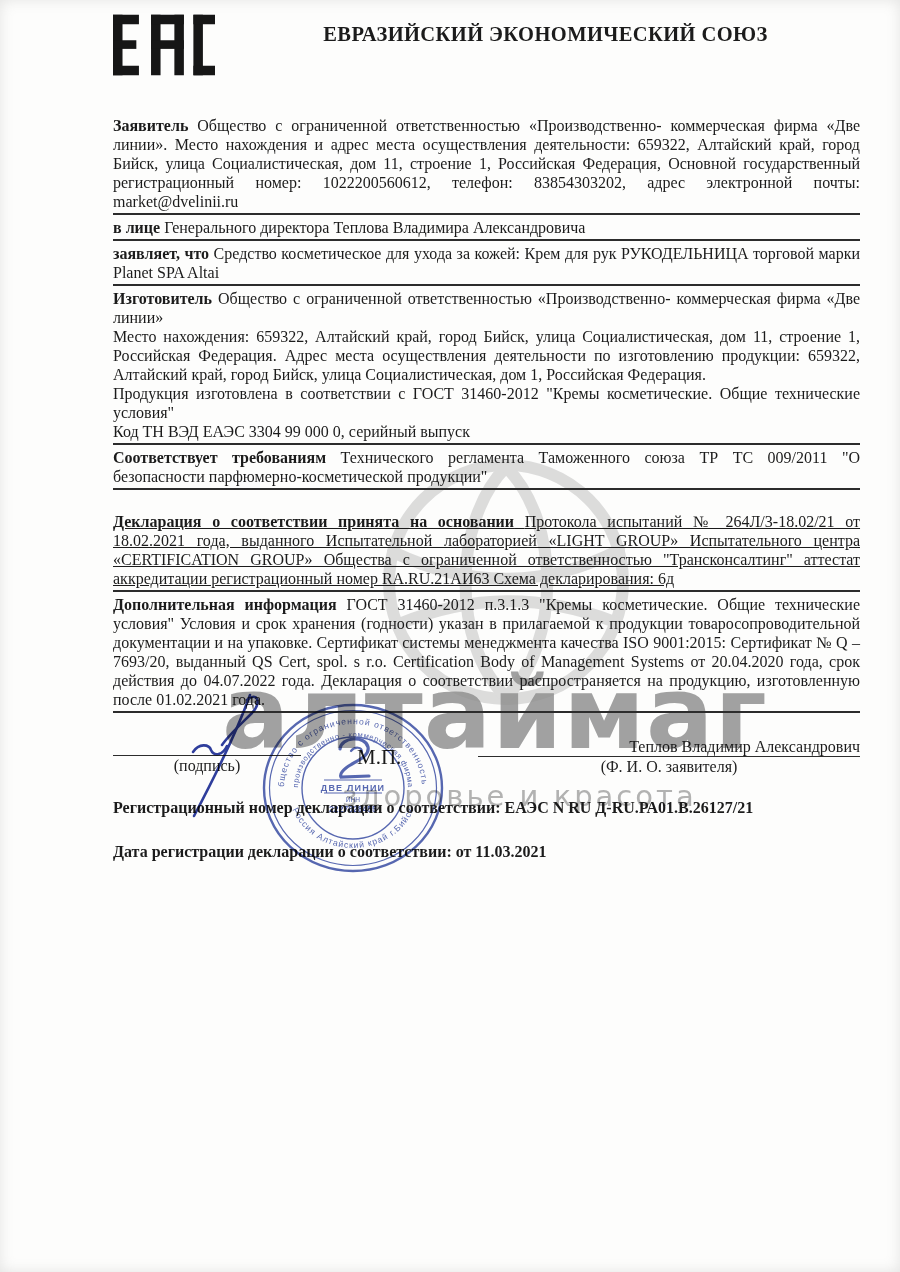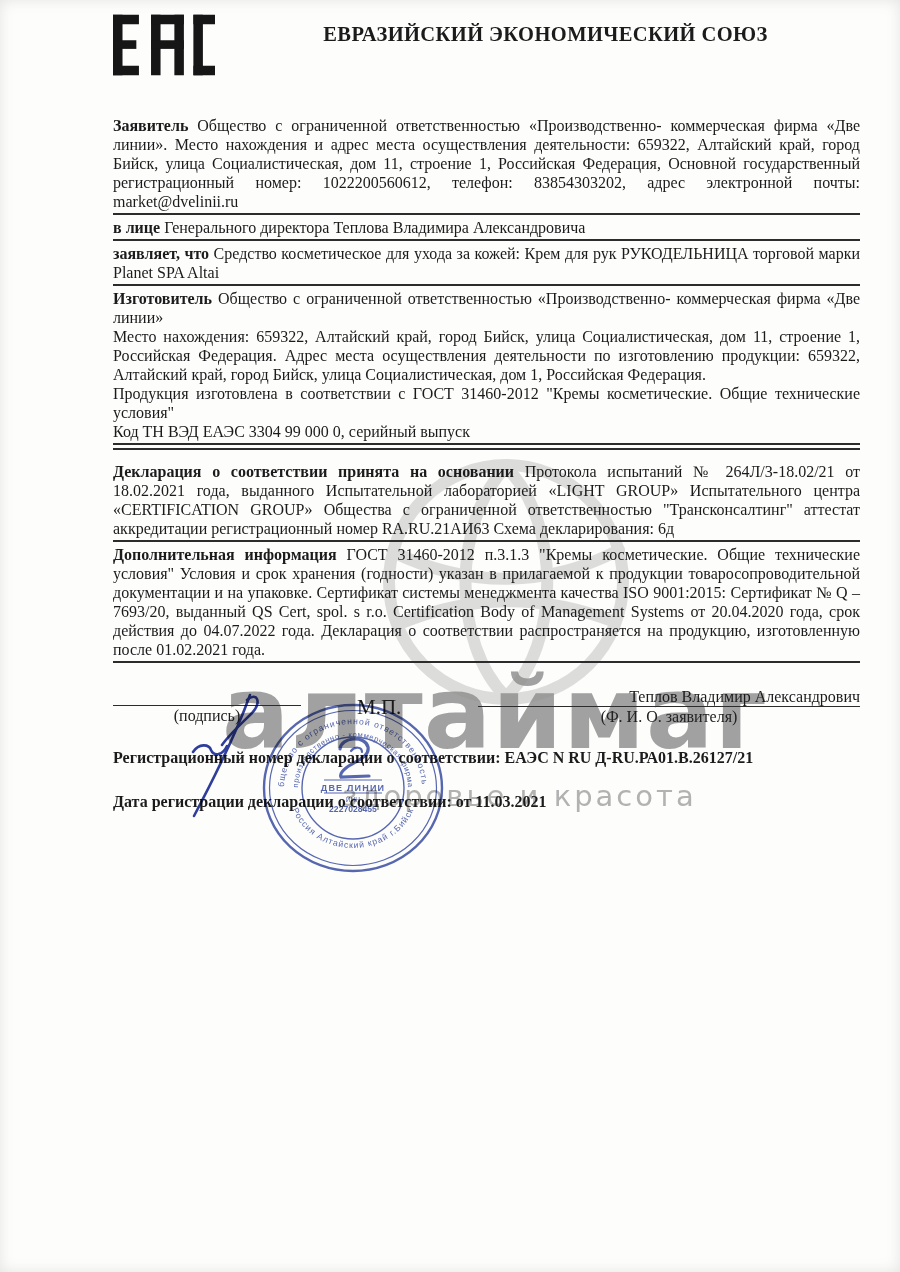--- a/index.html
+++ b/index.html
@@ -10,21 +10,21 @@
   }
   .content{position:absolute;left:0;top:0;right:0;bottom:0;padding:10px 40px 0 113px;z-index:2;}
   
   .hdr{display:flex;align-items:flex-start;margin-bottom:36px;}
   .eac-wrap{width:118px;flex:0 0 auto;padding-top:4px;}
   .titles{flex:1;text-align:center;font-weight:bold;font-size:20.5px;line-height:25px;padding-top:12px;letter-spacing:.4px;}
   
   .para{font-size:16px;line-height:19px;text-align:justify;margin:0;}
   .para .lbl{font-weight:bold;}
   .rule{border-top:2px solid #2c2c2c;margin:2px 0 3px;}
-  .gap-lg{margin-top:12px;}
+  .gap-lg{margin-top:22px;text-decoration:underline;}
   .gap-md{margin-top:2px;}
   .bold-line{font-size:16px;line-height:19px;font-weight:bold;margin:0;}
   
   .sig-row{display:flex;margin-top:8px;}
   .sig-left{width:188px;flex:0 0 auto;}
   .sig-spacer{height:34px;}
   .uline{border-bottom:1.6px solid #2c2c2c;}
   .cap{font-size:16px;text-align:center;margin-top:1px;color:#222;}
   .sig-mp{flex:0 0 auto;margin-left:56px;font-size:21px;padding-top:24px;}
   .sig-right{width:382px;margin-left:auto;}
@@ -129,20 +129,21 @@
 
     <p class="para"><span class="lbl">заявляет, что</span> <span>Средство косметическое для ухода за кожей: Крем для рук РУКОДЕЛЬНИЦА торговой марки Planet SPA Altai</span></p>
     <div class="rule"></div>
 
     <p class="para"><span class="lbl">Изготовитель</span> <span>Общество с ограниченной ответственностью «Производственно- коммерческая фирма «Две линии»</span></p>
     <p class="para">Место нахождения: 659322, Алтайский край, город Бийск, улица Социалистическая, дом 11, строение 1, Российская Федерация. Адрес места осуществления деятельности по изготовлению продукции: 659322, Алтайский край, город Бийск, улица Социалистическая, дом 1, Российская Федерация.</p>
     <p class="para">Продукция изготовлена в соответствии с ГОСТ 31460-2012 "Кремы косметические. Общие технические условия"</p>
     <p class="para">Код ТН ВЭД ЕАЭС 3304 99 000 0, серийный выпуск</p>
     <div class="rule"></div>
 
+    <p class="para"><span class="lbl">Соответствует требованиям</span> <span>Технического регламента Таможенного союза ТР ТС 009/2011 "О безопасности парфюмерно-косметической продукции"</span></p>
     <div class="rule"></div>
 
     <p class="para gap-lg"><span class="lbl">Декларация о соответствии принята на основании</span> <span>Протокола испытаний № 264Л/3-18.02/21 от 18.02.2021 года, выданного Испытательной лабораторией «LIGHT GROUP» Испытательного центра «CERTIFICATION GROUP» Общества с ограниченной ответственностью "Трансконсалтинг" аттестат аккредитации регистрационный номер RA.RU.21АИ63 Схема декларирования: 6д</span></p>
     <div class="rule"></div>
 
     <p class="para gap-md"><span class="lbl">Дополнительная информация</span> <span>ГОСТ 31460-2012 п.3.1.3 "Кремы косметические. Общие технические условия" Условия и срок хранения (годности) указан в прилагаемой к продукции товаросопроводительной документации и на упаковке. Сертификат системы менеджмента качества ISO 9001:2015: Сертификат № Q – 7693/20, выданный QS Cert, spol. s r.o. Certification Body of Management Systems от 20.04.2020 года, срок действия до 04.07.2022 года. Декларация о соответствии распространяется на продукцию, изготовленную после 01.02.2021 года.</span></p>
     <div class="rule"></div>
 
 
     <div class="sig-row">

